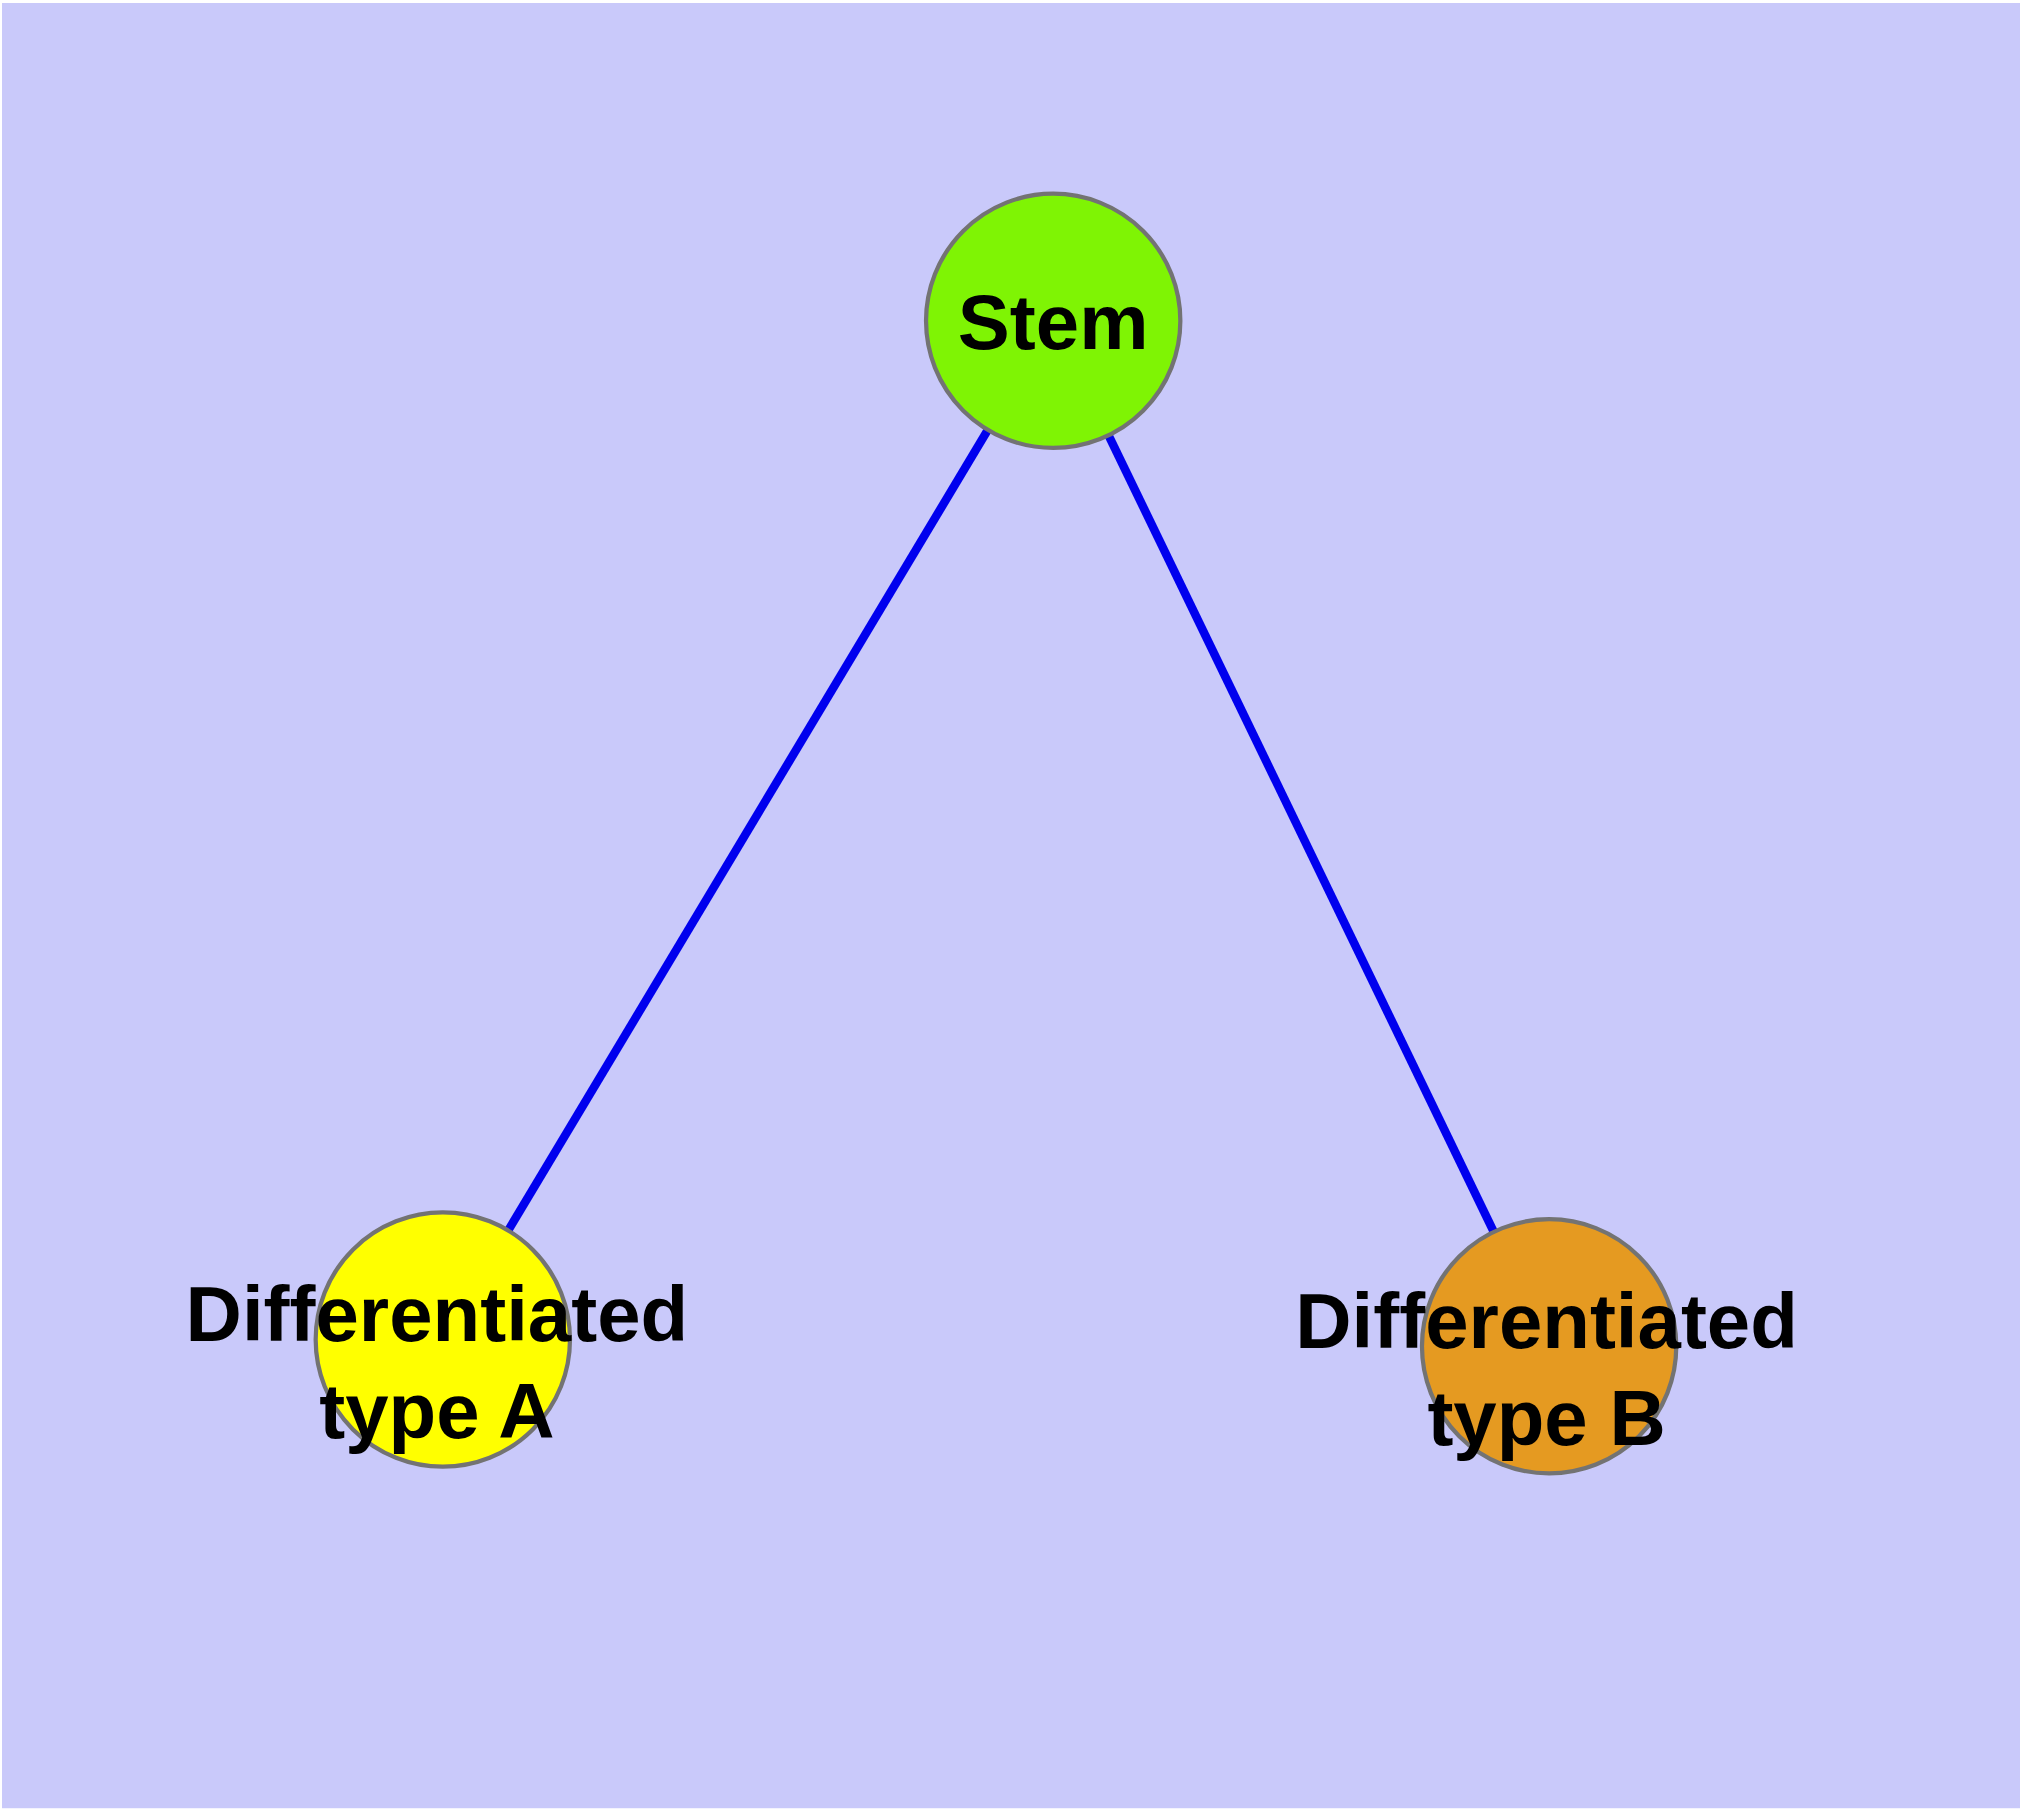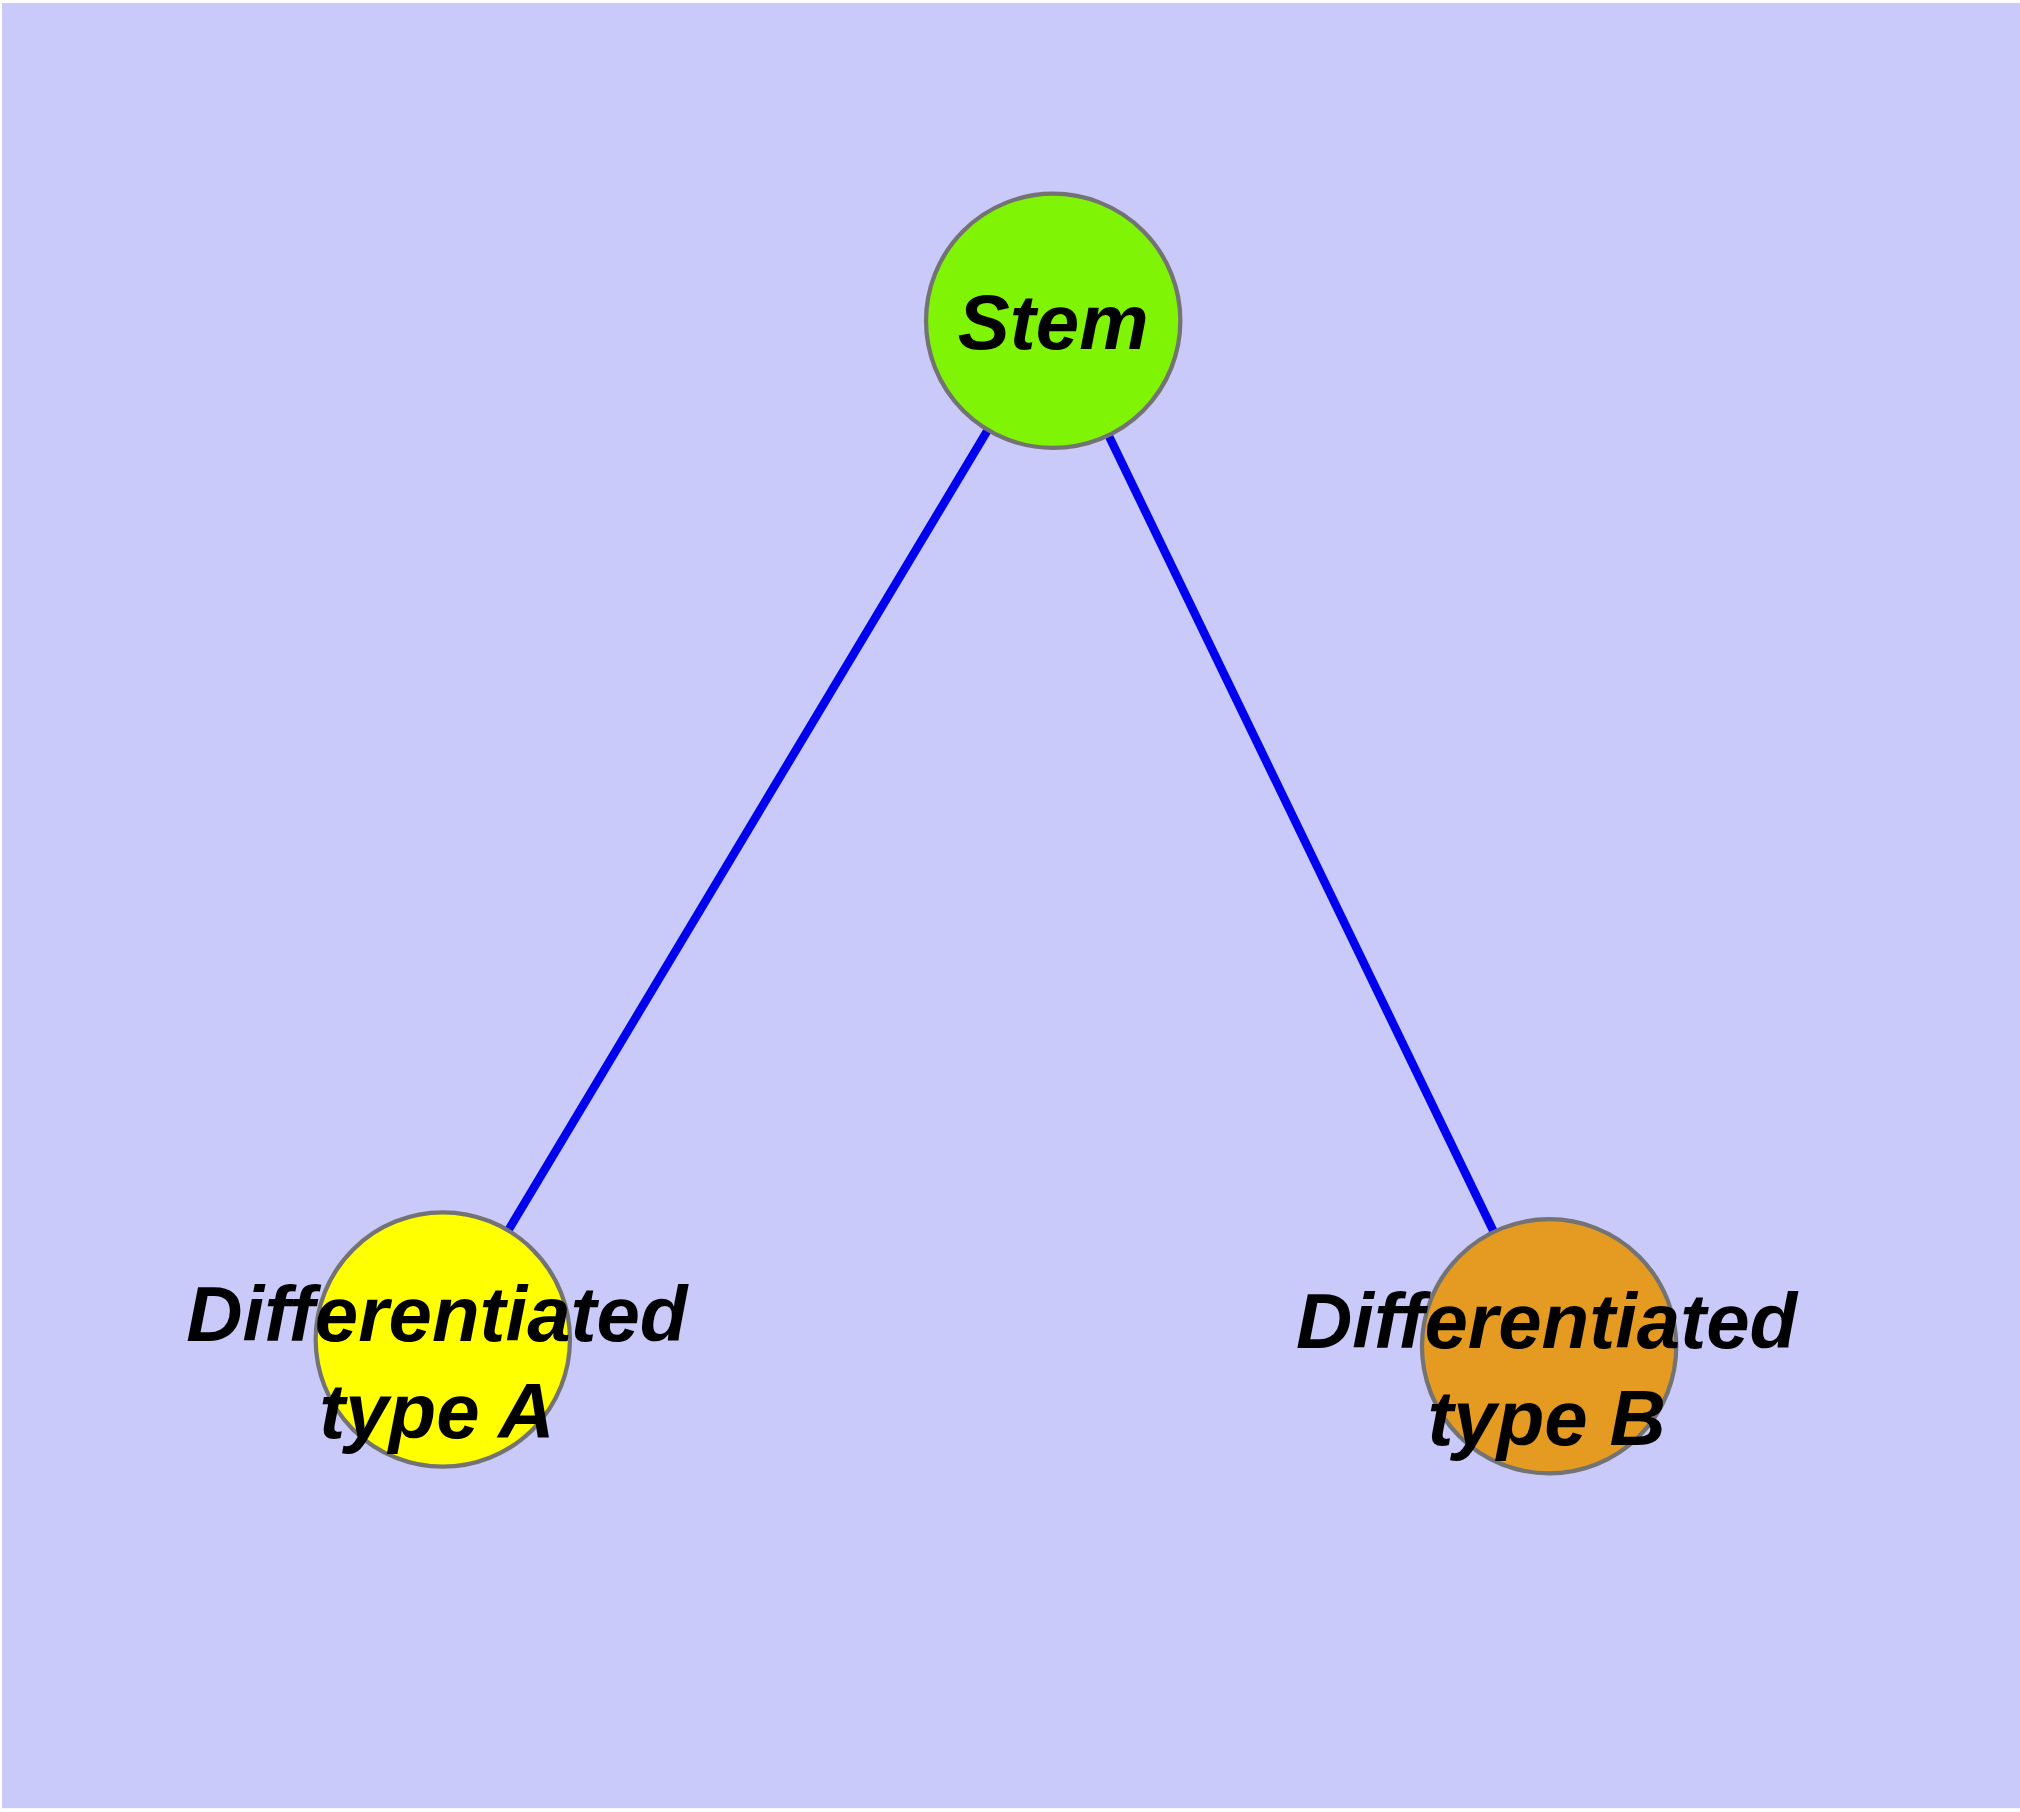--- a/index.html
+++ b/index.html
@@ -14,21 +14,20 @@
     height: 1812px;
     background: #ffffff;
     overflow: hidden;
   }
   .plot-area {
     position: absolute;
     left: 1.7px;
     top: 3.4px;
     right: 0;
     bottom: 3.4px;
-    font-style: italic;
   }
   .plot-area svg {
     width: 100%;
     height: 100%;
     display: block;
   }
   .node-label {
     font-weight: bold;
     font-size: 92px;
     text-anchor: middle;

